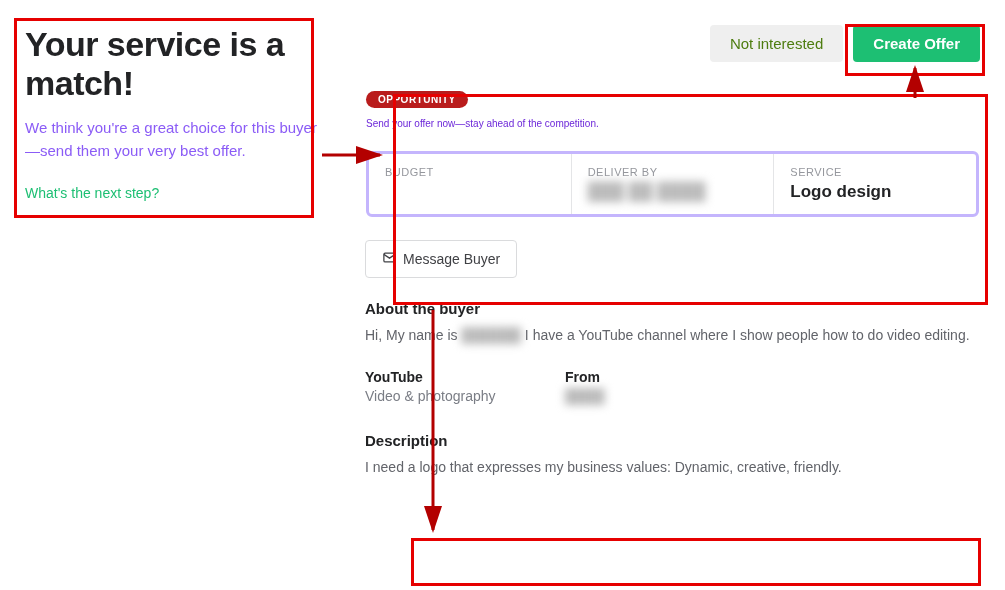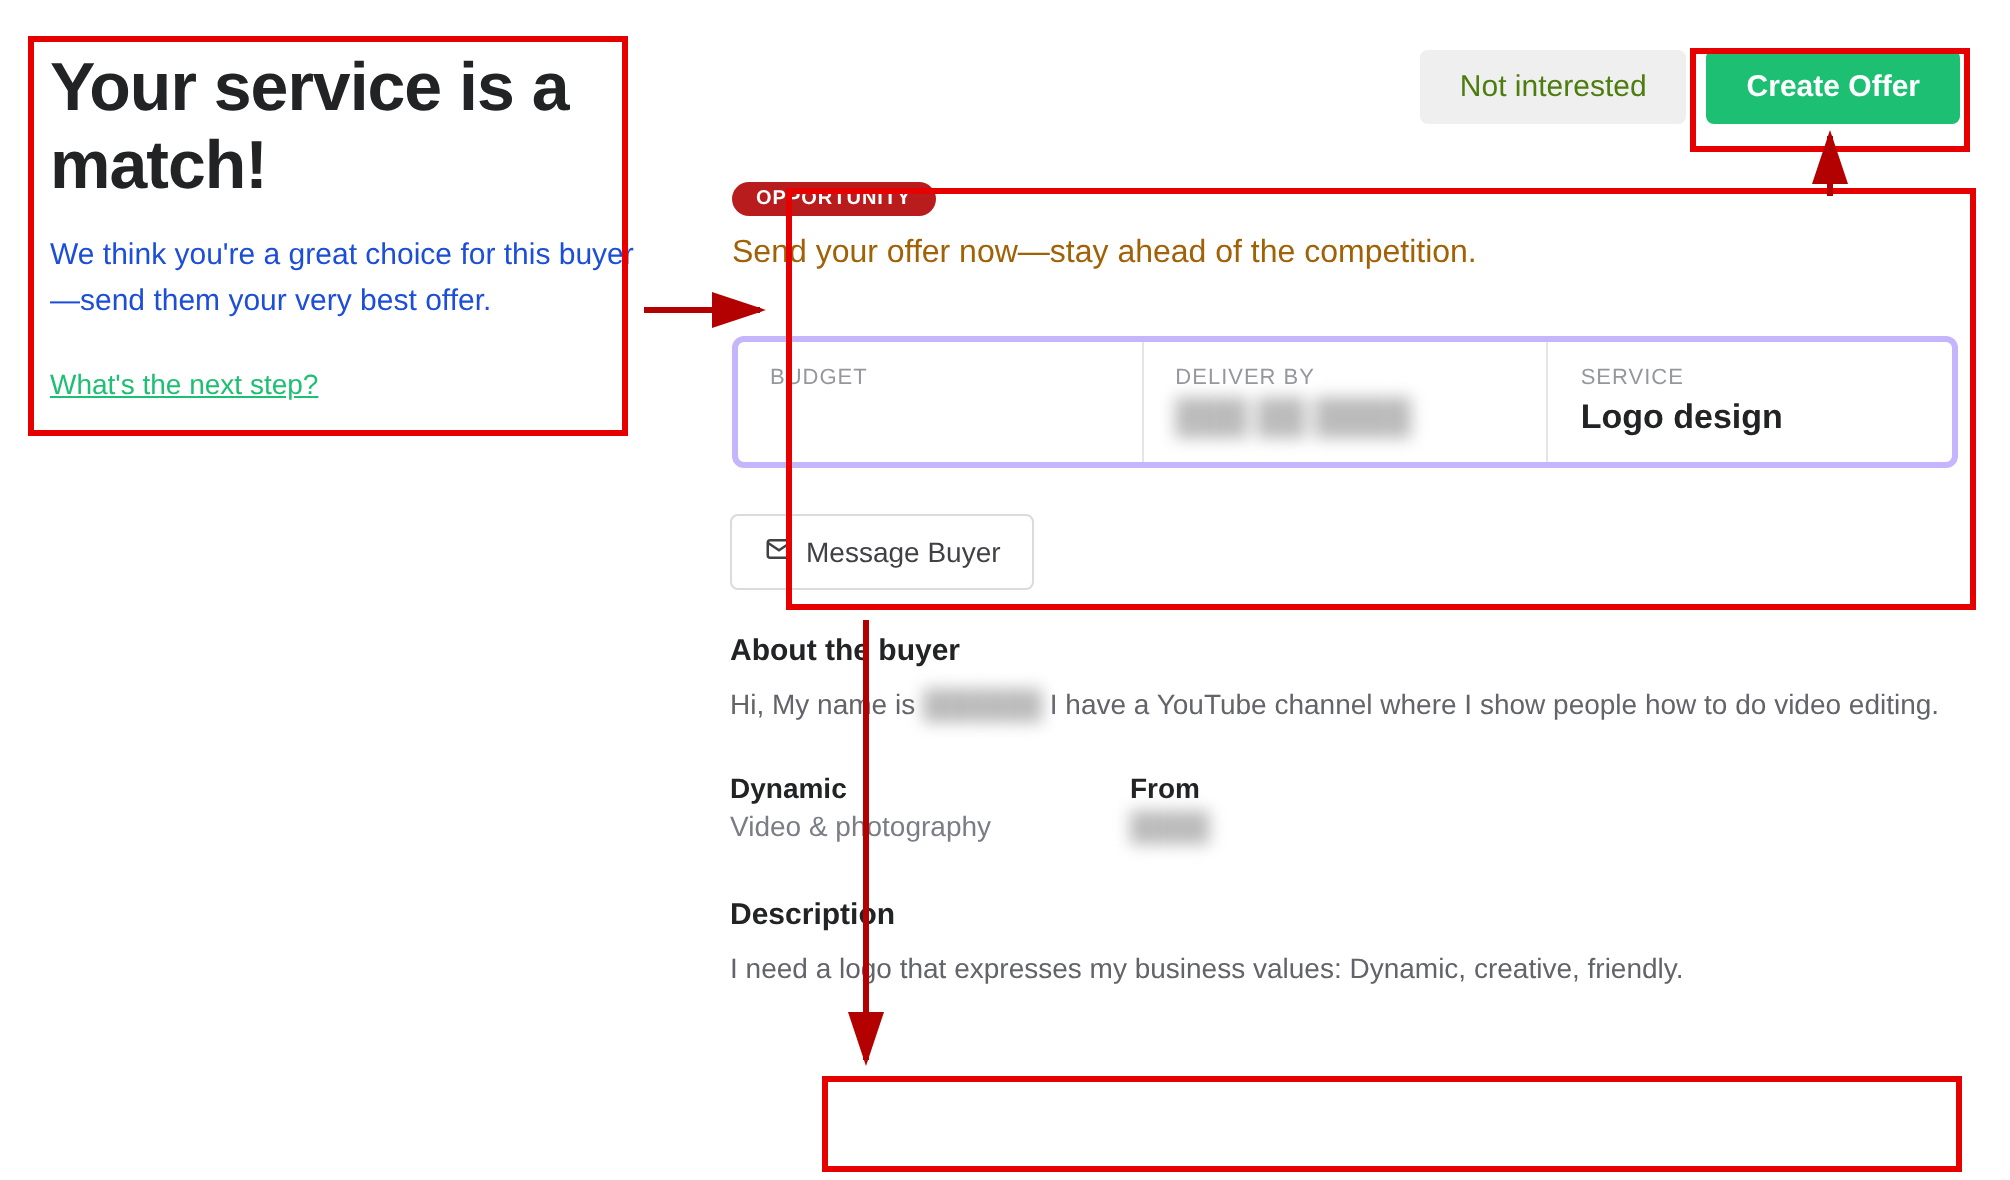--- a/index.html
+++ b/index.html
@@ -3,32 +3,32 @@
 <meta charset="utf-8">
 <style>
 * { box-sizing: border-box; margin: 0; padding: 0; }
 body { font-family: -apple-system, BlinkMacSystemFont, 'Segoe UI', Helvetica, Arial, sans-serif; background: #fff; color: #404145; width: 1005px; height: 590px; position: relative; overflow: hidden; }
 
 .container { display: flex; padding: 25px; gap: 40px; }
 .left-col { width: 300px; flex-shrink: 0; }
 .right-col { flex: 1; position: relative; }
 
 h1 { font-size: 34px; font-weight: 700; line-height: 1.15; color: #222325; letter-spacing: -0.5px; margin-bottom: 14px; }
-.subtitle { font-size: 15px; color: #1d4ed8; line-height: 1.5; margin-bottom: 22px; }
-.next-step { font-size: 14px; color: #1dbf73; text-decoration: underline; cursor: pointer; }
+.subtitle { font-size: 15px; color: #8b5cf6; line-height: 1.5; margin-bottom: 22px; }
+.next-step { font-size: 14px; color: #1dbf73; cursor: pointer; }
 
 .actions { display: flex; justify-content: flex-end; gap: 10px; margin-bottom: 18px; }
 .btn { padding: 10px 20px; font-size: 15px; border-radius: 4px; border: none; cursor: pointer; font-weight: 500; }
 .btn-secondary { background: #efefef; color: #4d7c0f; }
 .btn-primary { background: #1dbf73; color: #fff; font-weight: 600; }
 
 .opportunity-card { border: 1px solid #fff; padding: 8px 0 0 0; }
 .badge { display: inline-block; background: #b91c1c; color: #fff; font-size: 10px; font-weight: 700; letter-spacing: 0.5px; padding: 3px 12px; border-radius: 10px; margin-bottom: 10px; }
 .card-title { font-size: 22px; font-weight: 700; color: #222325; margin-bottom: 6px; }
-.card-sub { font-size: 16px; color: #a16207; margin-bottom: 32px; }
+.card-sub { font-size: 10px; color: #6d28d9; margin-bottom: 22px; }
 
 .stats-row { display: flex; border: 3px solid #c4b5fd; border-radius: 6px; overflow: hidden; margin-bottom: 22px; }
 .stat { flex: 1; padding: 12px 16px; border-right: 1px solid #e4e5e7; }
 .stat:last-child { border-right: none; }
 .stat-label { font-size: 11px; color: #95979d; text-transform: uppercase; letter-spacing: 0.5px; margin-bottom: 4px; }
 .stat-value { font-size: 17px; font-weight: 700; color: #222325; }
 
 .buyer-row { display: flex; align-items: center; justify-content: space-between; margin-bottom: 22px; }
 .buyer-left { display: flex; align-items: center; gap: 12px; }
 .avatar { width: 52px; height: 52px; border-radius: 50%; background: #e6e6e6; filter: blur(3px); }
@@ -100,21 +100,21 @@
       </button>
     </div>
 
     <h3 class="section-h">About the buyer</h3>
     <p class="about-text">
       <span>Hi, My name is </span><span class="blur-inline">██████</span><span> I have a YouTube channel where I show people how to do video editing.</span>
     </p>
 
     <div class="meta-row">
       <div class="meta-col">
-        <div class="meta-label">Dynamic</div>
+        <div class="meta-label">YouTube</div>
         <div class="meta-value">Video &amp; photography</div>
       </div>
       <div class="meta-col">
         <div class="meta-label">From</div>
         <div class="meta-value blur">████</div>
       </div>
     </div>
 
     <div class="description-block">
       <h3 class="section-h">Description</h3>

